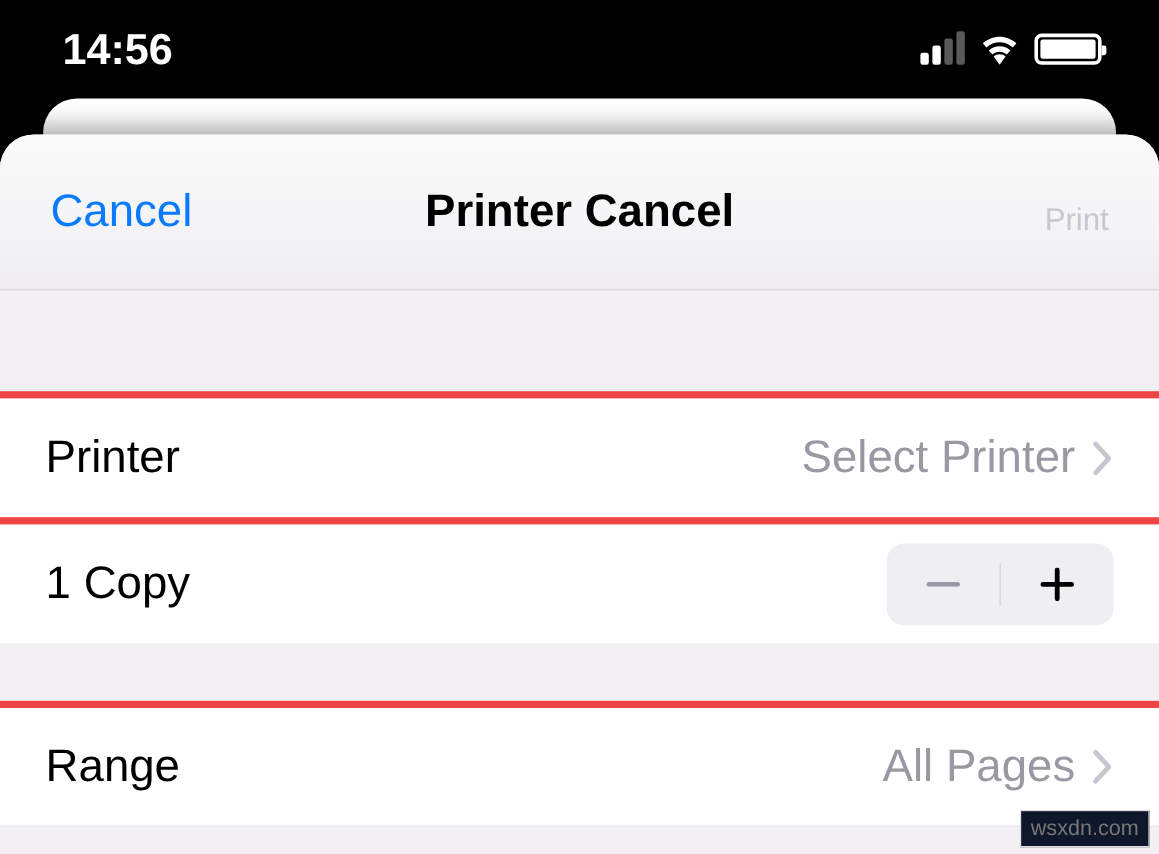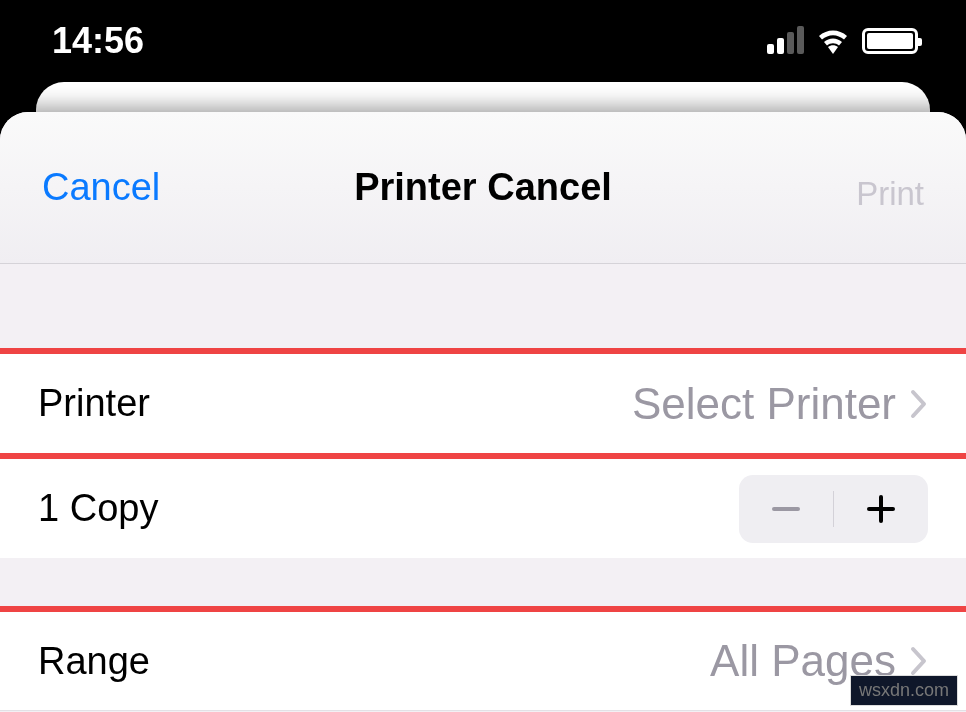--- a/index.html
+++ b/index.html
@@ -54,21 +54,21 @@
       right: 0;
       bottom: 0;
       background: #f3f0f4;
       border-top-left-radius: 28px;
       border-top-right-radius: 28px;
       box-shadow: 0 -6px 20px rgba(0,0,0,0.35);
       overflow: hidden;
     }
     
     .nav-bar {
-      height: 152px;
+      height: 130px;
       background: linear-gradient(to bottom, #fafafa, #f0eef2);
       display: flex;
       align-items: center;
       justify-content: space-between;
       padding: 0 42px;
       border-bottom: 1px solid #d5d3d8;
     }
     .nav-cancel {
       color: #0a7aff;
       font-size: 38px;
@@ -80,21 +80,21 @@
       font-size: 38px;
       font-weight: 700;
       position: absolute;
       left: 0;
       right: 0;
       text-align: center;
       pointer-events: none;
     }
     .nav-print {
       color: #c9c6cf;
-      font-size: 33px;
+      font-size: 26px;
       font-weight: 400;
       margin-top: 13px;
     }
     
     .list-section {
       margin-top: 84px;
     }
     .list-row {
       background: #fff;
       height: 105px;
@@ -112,21 +112,21 @@
       font-size: 38px;
       color: #000;
       font-weight: 400;
     }
     .row-right {
       display: flex;
       align-items: center;
       gap: 14px;
     }
     .row-value {
-      font-size: 44px;
+      font-size: 38px;
       color: #9b98a3;
       font-weight: 400;
     }
     .chevron {
       color: #c7c5cd;
       display: flex;
       align-items: center;
     }
     
     .stepper {

